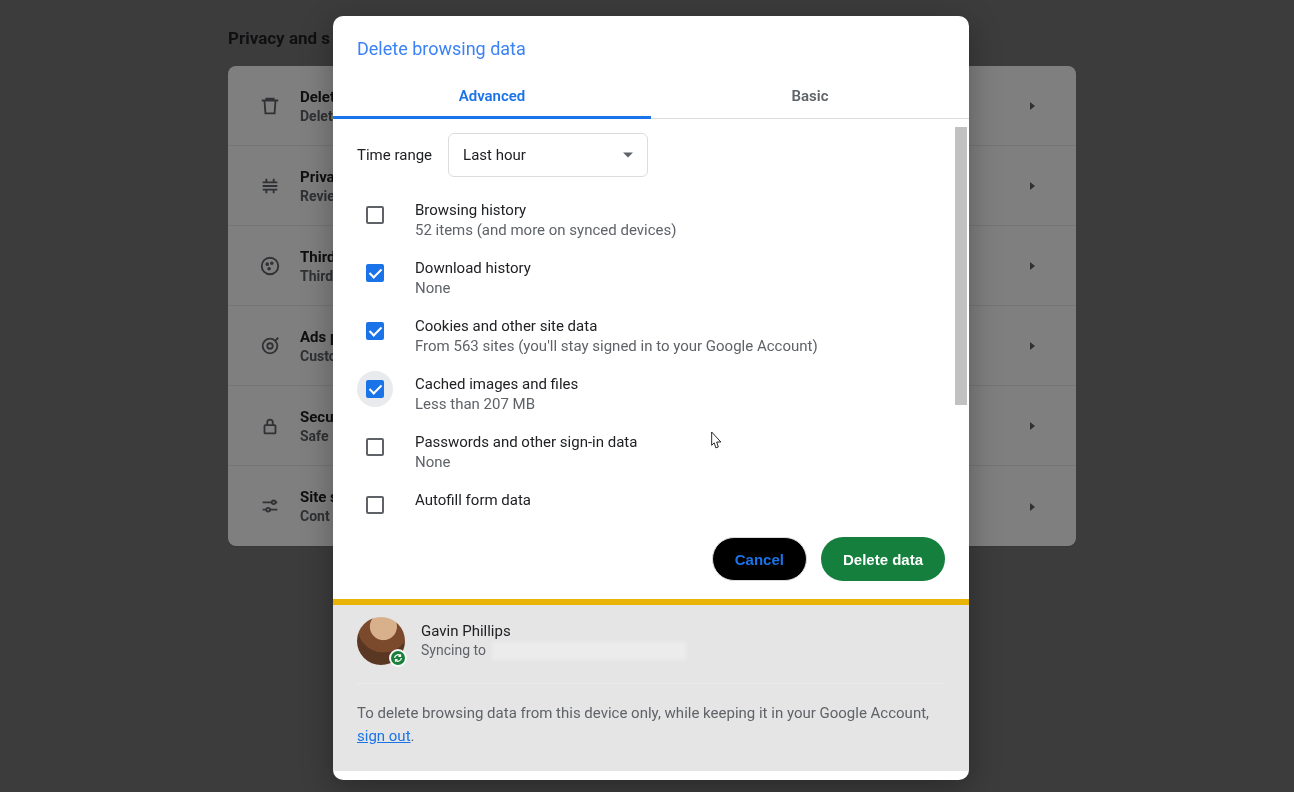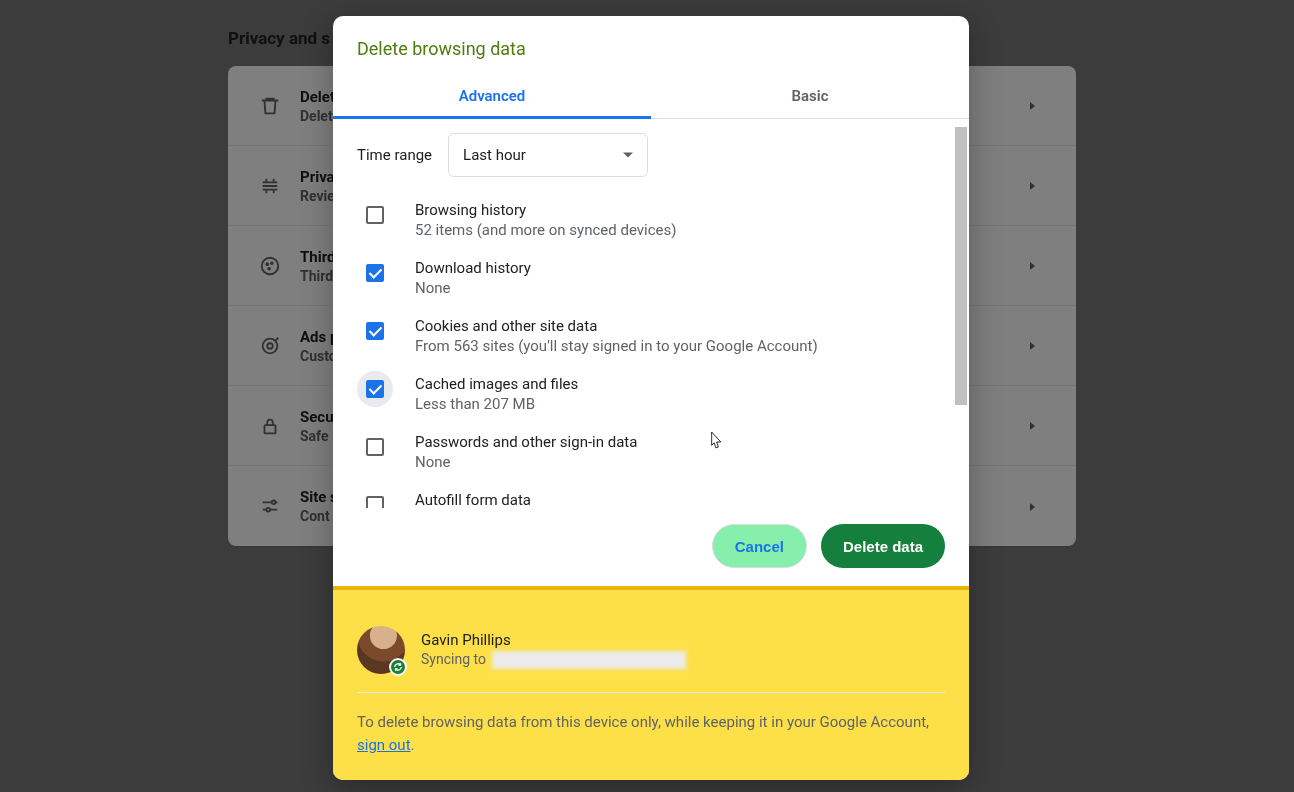--- a/index.html
+++ b/index.html
@@ -69,21 +69,21 @@
     background: #fff;
     border-radius: 10px;
     box-shadow: 0 8px 32px rgba(0,0,0,0.3);
     display: flex;
     flex-direction: column;
     overflow: hidden;
   }
   .modal-title {
     font-size: 18px;
     padding: 22px 24px 14px;
-    color: #4d7c0f;
+    color: #3b82f6;
   }
   .tabs {
     display: flex;
     border-bottom: 1px solid #dadce0;
   }
   .tab {
     flex: 1;
     text-align: center;
     padding: 14px 0 13px;
     font-size: 15px;
@@ -203,32 +203,32 @@
     border-radius: 22px;
     font-size: 15px;
     font-weight: 600;
     cursor: pointer;
     display: inline-flex;
     align-items: center;
     justify-content: center;
     border: none;
   }
   .btn-secondary {
-    background: #86efac;
+    background: #000000;
     color: #1a73e8;
     border: 1px solid #dadce0;
   }
   .btn-primary {
     background: #15803d;
     color: #fff;
   }
   .sync-section {
-    background: #fde047;
-    border-top: 4px solid #eab308;
-    padding: 36px 24px 24px;
+    background: #e5e5e5;
+    border-top: 6px solid #eab308;
+    padding: 12px 24px 24px;
   }
   .profile-row {
     display: flex;
     align-items: center;
     gap: 16px;
     padding-bottom: 18px;
     border-bottom: 1px solid #e8eaed;
   }
   .avatar {
     position: relative;

